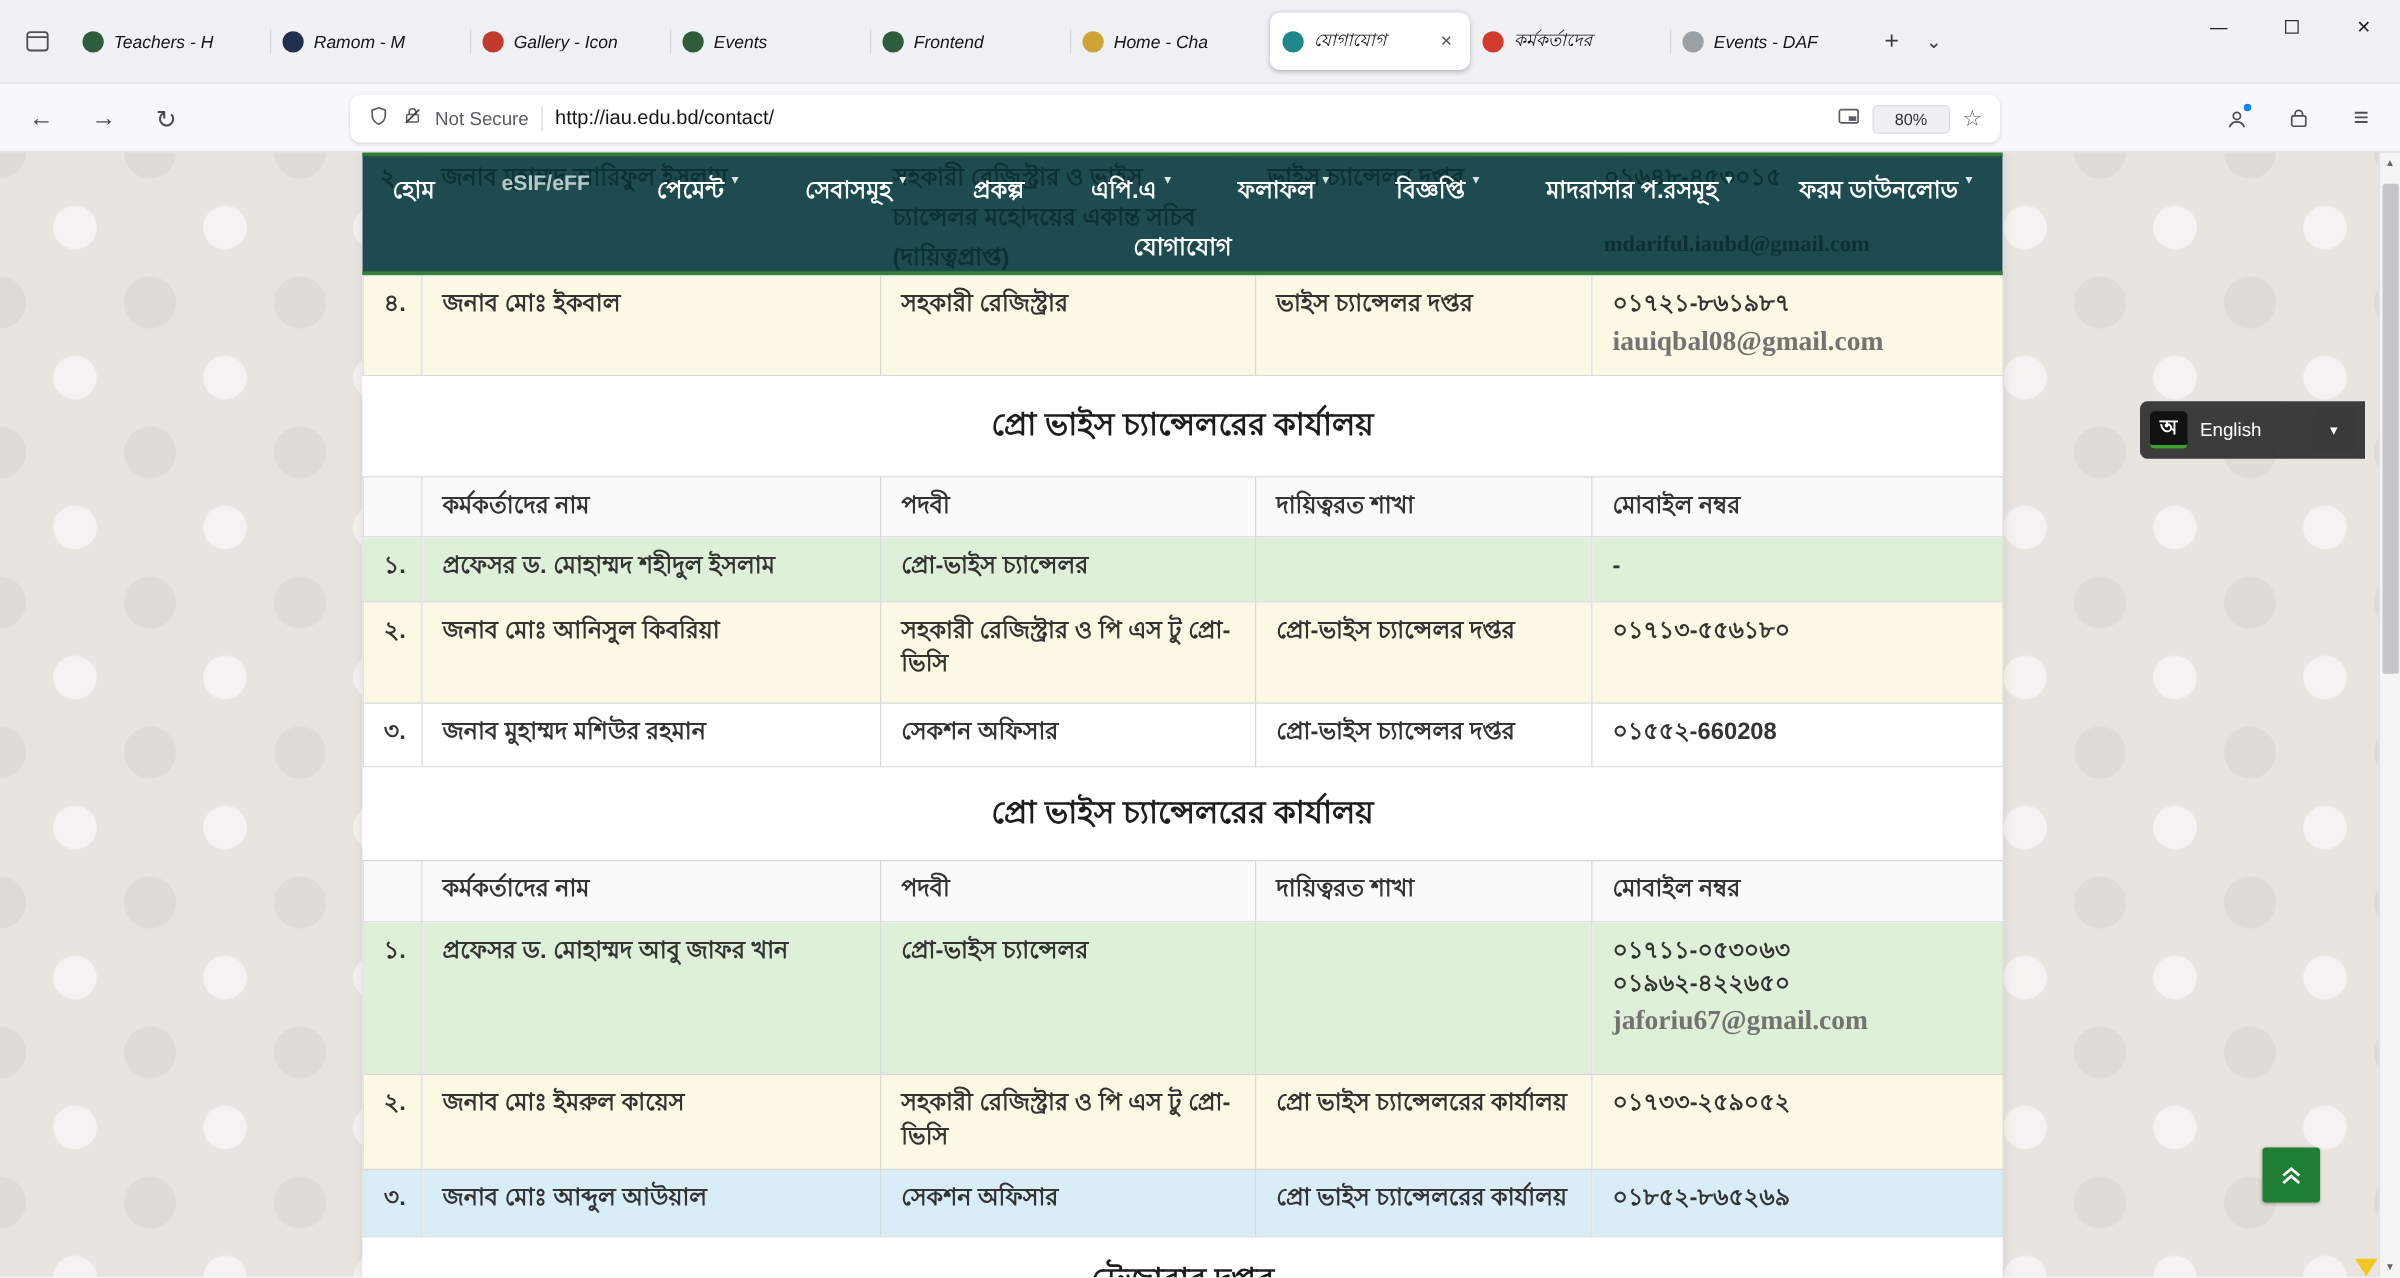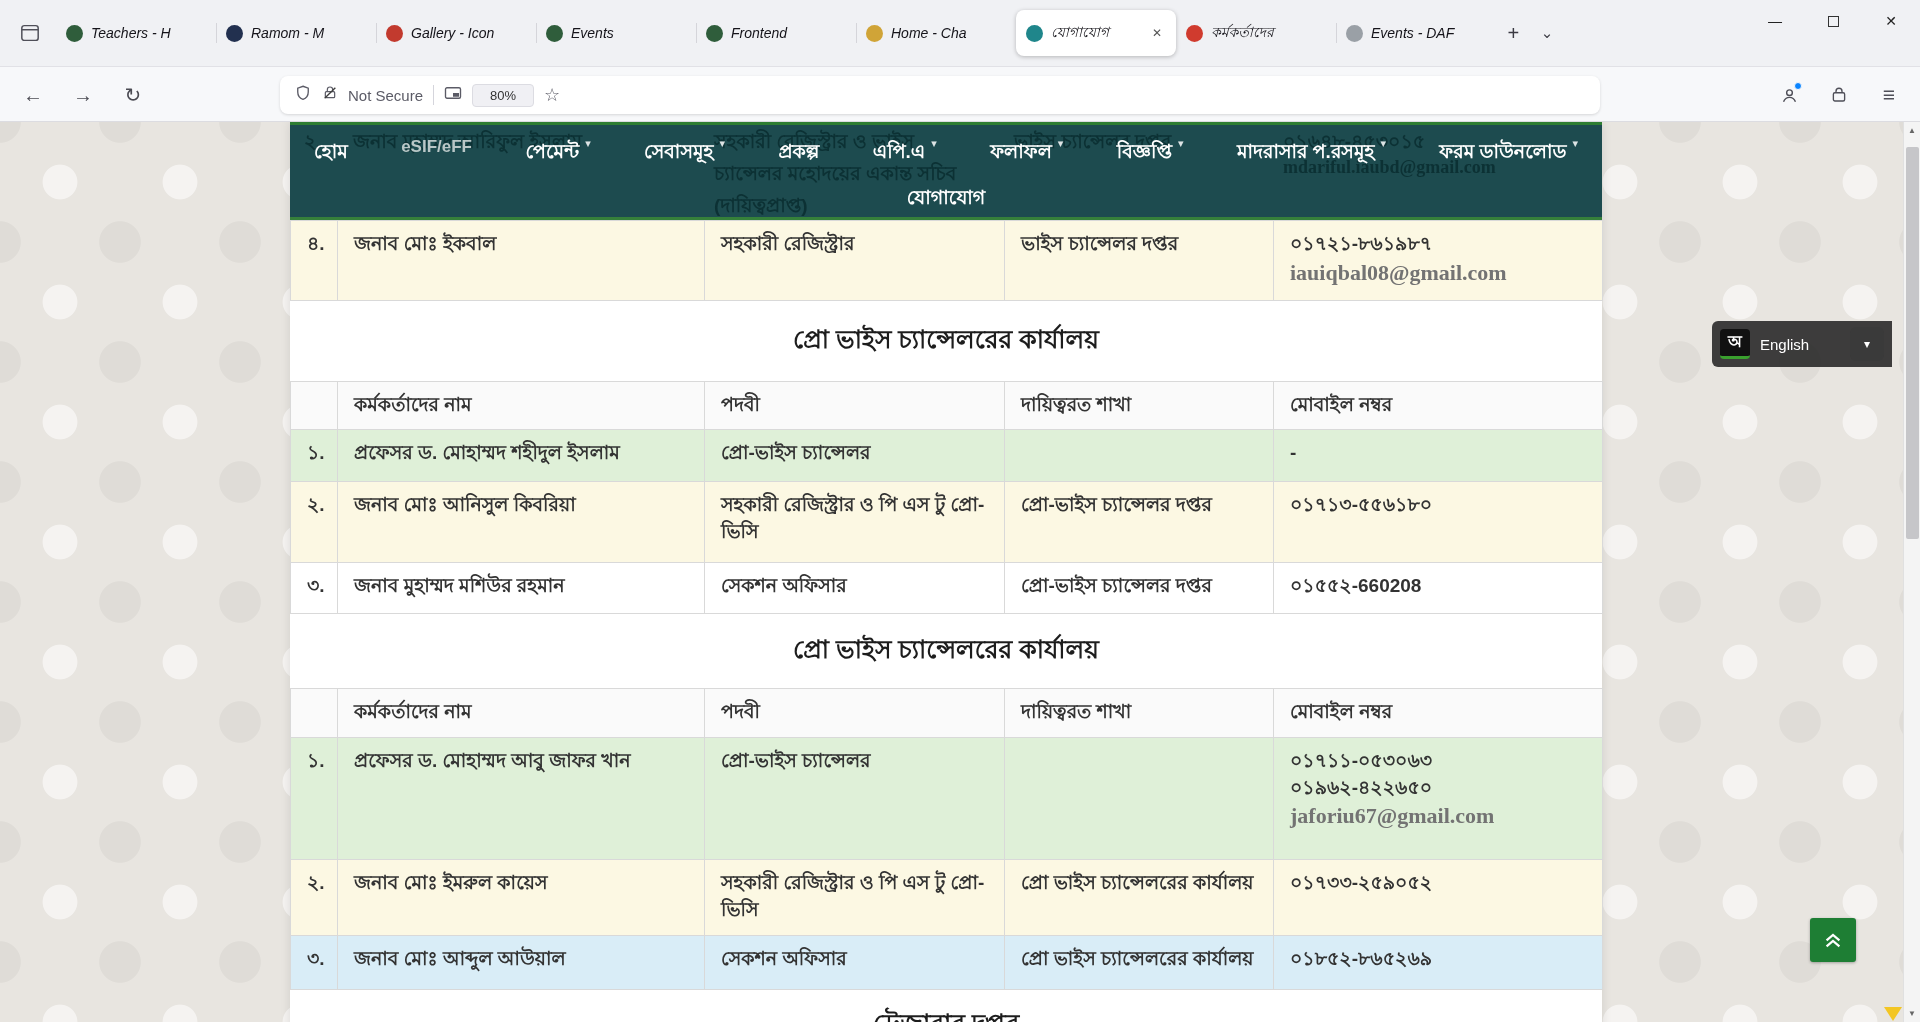--- a/index.html
+++ b/index.html
@@ -39,21 +39,21 @@
     background-color:#e8e5e0;
     background-image:
       radial-gradient(circle, rgba(255,255,255,.55) 20%, transparent 21%),
       radial-gradient(circle, rgba(0,0,0,.04) 24%, transparent 25%);
     background-size:120px 120px,120px 120px; background-position:0 0,60px 60px; }
   .content { position:absolute; left:290px; top:0; width:1312px; min-height:920px; background:#fff; box-shadow:0 0 10px rgba(0,0,0,.10); }
 
   
   .sitenav { position:relative; height:98px; background:#1d4b4f; border-top:3px solid #2e7d32; border-bottom:3px solid #35803a; overflow:hidden; }
   .bleed { position:absolute; z-index:1; font-size:19px; font-weight:700; color:#0c3134; white-space:nowrap; }
-  .bleed.serif { font-family:"Liberation Serif",serif; font-size:18px; }
+  .bleed.serif { font-family:"Liberation Serif",serif; font-size:18px;margin-top:28px; }
   .b-sl{left:14px;top:2px} .b-name{left:63px;top:2px}
   .b-d1{left:424px;top:2px} .b-d2{left:424px;top:34px} .b-d3{left:424px;top:66px}
   .b-dept{left:724px;top:2px} .b-phone{left:993px;top:2px} .b-email{left:993px;top:32px}
   .nav-row { position:absolute; left:0; width:100%; display:flex; z-index:2; }
   .nav-row1 { top:12px; justify-content:space-between; padding:0 24px; }
   .nav-row2 { top:58px; justify-content:center; }
   .nav-item { display:flex; gap:6px; color:#fff; font-size:19px; font-weight:600; white-space:nowrap; cursor:pointer; }
   .nav-item.muted { color:#b9c7c7; font-size:17px; font-weight:700; }
   .caret { font-size:11px; color:rgba(255,255,255,.85); }
 
@@ -163,20 +163,21 @@
       </span>
       <span>
         <svg width="16" height="16" viewBox="0 0 24 24" fill="none" stroke="#5b5b66" stroke-width="1.8">
             <rect x="5" y="10" width="14" height="9" rx="1.5"></rect>
             <path d="M8 10V7a4 4 0 0 1 8 0v3"></path>
             <line x1="4" y1="20" x2="20" y2="4" stroke="#3d3d3d" stroke-width="2"></line>
           </svg>
       </span>
       <span class="sec-label">Not Secure</span>
       <span class="url-divider"></span>
+      <span class="url-text">http://iau.edu.bd/contact/</span>
       <span>
         <svg width="18" height="16" viewBox="0 0 24 20" fill="none" stroke="#5b5b66" stroke-width="1.8">
             <rect x="2" y="3" width="20" height="14" rx="2"></rect>
             <rect x="12" y="10" width="8" height="5" fill="#5b5b66" stroke="none"></rect>
           </svg>
       </span>
       <span class="zoom-pill">80%</span>
       <span class="star">☆</span>
     </div>
     <div class="toolbar-right">

